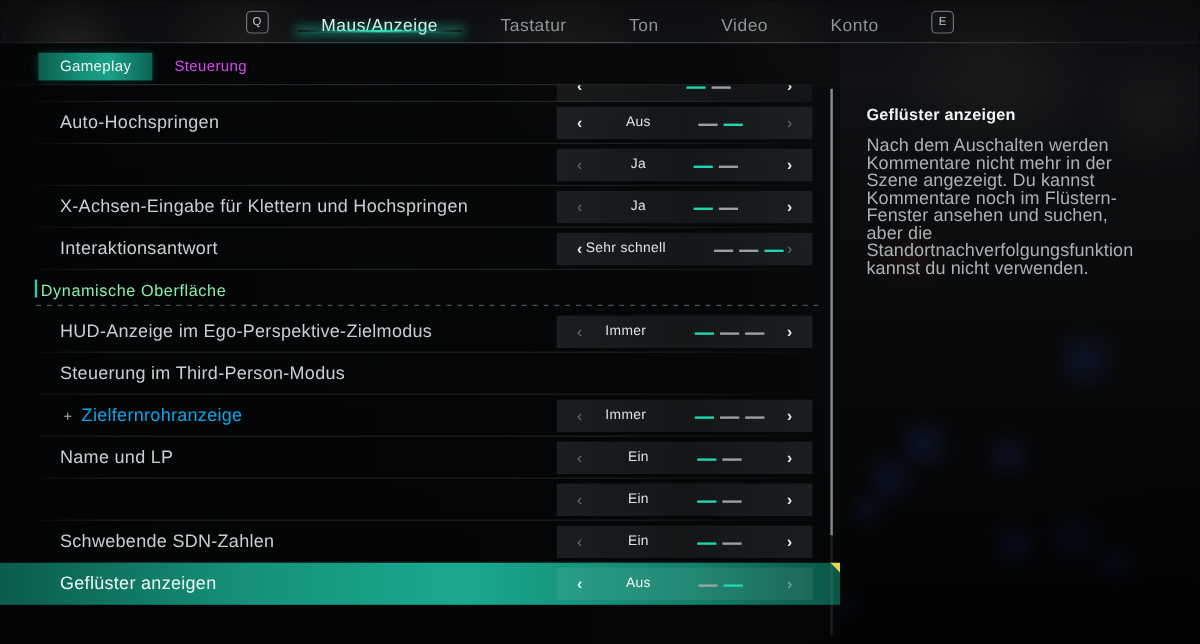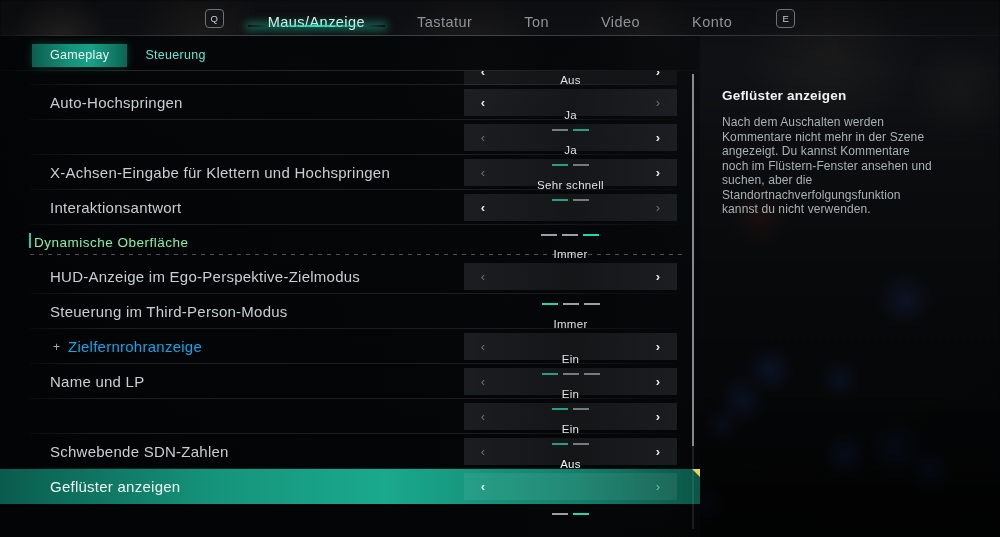--- a/index.html
+++ b/index.html
@@ -79,21 +79,21 @@
     background:linear-gradient(90deg, rgba(150,160,162,.05) 0%, rgba(150,160,162,.30) 22%, rgba(150,160,162,.34) 50%, rgba(150,160,162,.26) 78%, rgba(150,160,162,.04) 100%);
   }
 
   
   #subtabs {
     position:absolute; left:32px; top:44px;
     display:flex; align-items:center; gap:0;text-align:center;
   }
   .subtab {
     height:23px; line-height:23px; padding:0 18px;
-    font-size:12.5px; color:#5eead4; letter-spacing:.3px;
+    font-size:12.5px; color:#d946ef; letter-spacing:.3px;
   }
   .subtab.active {
     color:#ecf3f1;
     background:linear-gradient(90deg,#0c5e4f 0%,#149078 38%,#18a187 62%,#0d6354 100%);
     box-shadow:0 0 8px rgba(20,150,124,.35);
   }
   #subtab-rule {
     position:absolute; left:0; top:70px; width:700px; height:1px;
     background:linear-gradient(90deg, rgba(150,160,162,.02) 0%, rgba(150,160,162,.22) 18%, rgba(150,160,162,.20) 70%, rgba(150,160,162,.03) 100%);
   }
@@ -124,21 +124,21 @@
   }
   .arrow {
     position:absolute; top:0; height:27px; width:26px;
     display:flex; align-items:center; justify-content:center;
     font-size:13px; line-height:1; user-select:none;
   }
   .arrow.left  { left:6px; }
   .arrow.right { right:6px; }
   .arrow.on  { color:#e6ebec; font-weight:bold; }
   .arrow.off { color:#6a7072; }
-  .value-wrap { position:relative; display:flex; flex-direction:column; align-items:center;gap:40px; }
+  .value-wrap { position:relative; display:flex; align-items:center;gap:40px; }
   .value-text { font-size:11.5px; color:#dde2e3; letter-spacing:.3px; line-height:13px; }
   .dots { display:flex; gap:5px; margin-top:2px; }
   .dot { width:16px; height:2px; background:#9aa0a2; }
   .dot.on { background:#1fd6ae; }
 
   
   .row.selected {
     background:linear-gradient(90deg,#0a5c4d 0%,#15937a 30%,#1aa98d 55%,#13806b 82%,#0a5647 100%);
   }
   .row.selected::after { display:none; }
@@ -183,21 +183,21 @@
     position:absolute; left:692px; top:74px; width:2px; height:372px;
     background:rgba(196,205,207,.62);
   }
 
   
   #detail { position:absolute; left:722px; top:88px; width:212px; }
   #detail-title {
     font-size:13.5px; color:#eef2f3; font-weight:bold; letter-spacing:.2px; margin-bottom:12px;
   }
   #detail-desc {
-    font-size:12px; line-height:14.5px; color:#aab1b3; letter-spacing:.1px;
+    font-size:15px; line-height:14.5px; color:#aab1b3; letter-spacing:.1px;
   }
 </style>
 </head>
 <body>
 
 <div id="bg"></div>
 <div id="bg-vignette"></div>
 <div id="list-scrim"></div>
 
 <div id="topnav">

